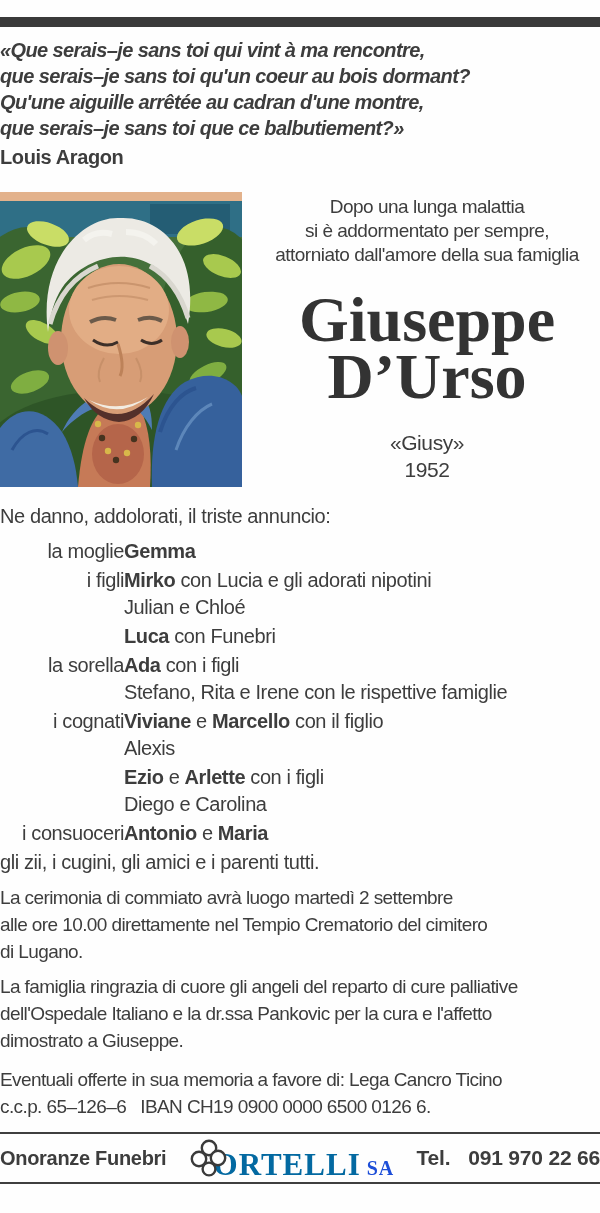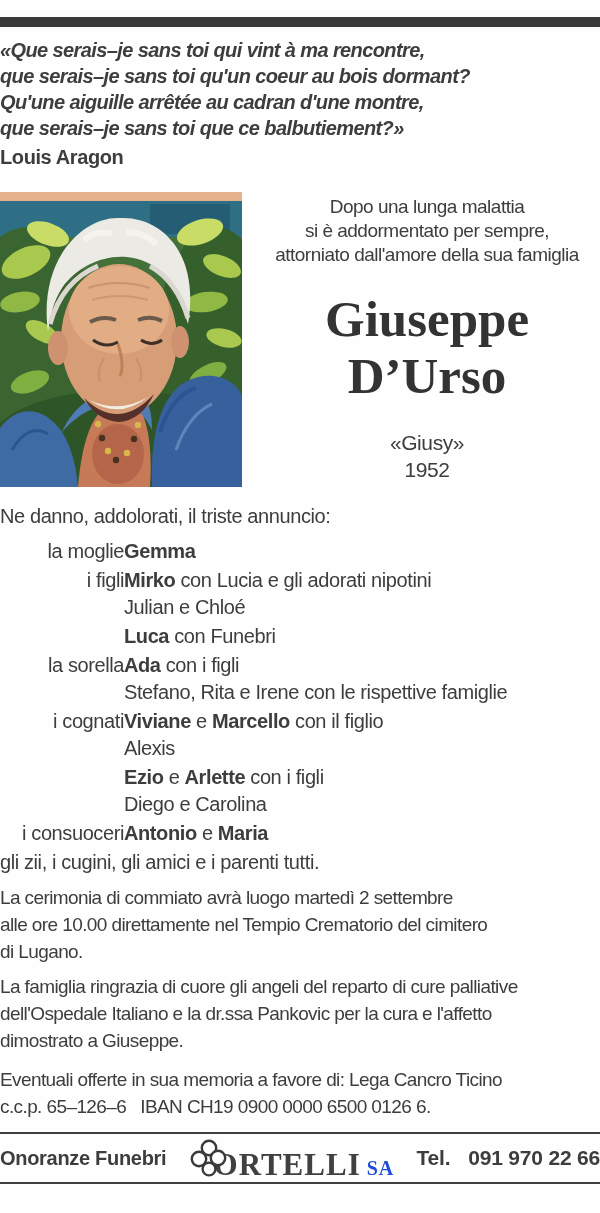--- a/index.html
+++ b/index.html
@@ -10,40 +10,40 @@
   body{font-family:"Liberation Sans",sans-serif;color:var(--text);}
   .page{width:600px;height:1213px;background:var(--bg);padding:0 0;overflow:hidden;}
   .topbar{height:10px;margin-top:17px;background:var(--bar);}
   .quote{margin-top:10px;font-style:italic;font-weight:bold;font-size:20px;line-height:26px;letter-spacing:-0.6px;white-space:nowrap;}
   .quote-author{font-style:normal;font-weight:bold;font-size:20px;line-height:26px;margin-top:3px;letter-spacing:-0.4px;}
   .main{display:flex;margin-top:22px;}
   .photo{width:242px;height:295px;flex:none;overflow:hidden;}
   .photo svg{display:block;}
   .right-col{flex:1;text-align:center;padding-left:12px;padding-top:3px;}
   .announce{font-size:19px;line-height:24px;letter-spacing:-0.5px;white-space:nowrap;}
-  .deceased-name{font-family:"Liberation Serif",serif;font-weight:bold;font-size:51px;line-height:57px;margin-top:24px;color:var(--name);}
+  .deceased-name{font-family:"Liberation Serif",serif;font-weight:bold;font-size:64px;line-height:57px;margin-top:24px;color:var(--name);}
   .nickname{margin-top:26px;font-size:21px;letter-spacing:-0.4px;}
   .birth-year{font-size:21px;margin-top:3px;letter-spacing:-0.4px;}
   .intro{margin-top:16px;font-size:20px;line-height:27px;letter-spacing:-0.4px;}
   .family{margin-top:8px;}
   .family-row{display:flex;margin-bottom:2px;font-size:20px;line-height:27px;letter-spacing:-0.4px;}
   .family-label{width:124px;flex:none;text-align:right;}
   .family-val{white-space:nowrap;}
   .family-val b{font-weight:bold;}
   .closing{font-size:20px;line-height:27px;letter-spacing:-0.4px;}
   .para{margin-top:8px;font-size:19px;line-height:27px;letter-spacing:-0.6px;white-space:nowrap;}
   .para.thanks{margin-top:8px;}
   .para.donations{margin-top:12px;}
   .rule{height:2px;background:var(--rule);}
   .rule.top{margin-top:12px;}
   .footer-row{display:flex;align-items:center;justify-content:space-between;height:48px;}
   .funeral-home-label{font-weight:bold;font-size:20px;letter-spacing:-0.3px;}
   .logo{display:flex;align-items:baseline;}
   .logo svg{position:relative;top:6px;margin-right:-13px;z-index:2;}
-  .logo-text{font-family:"Liberation Serif",serif;font-weight:bold;font-size:31px;letter-spacing:1px;color:#404040;}
+  .logo-text{font-family:"Liberation Serif",serif;font-weight:bold;font-size:31px;letter-spacing:1px;color:#0369a1;}
   .logo-suffix{font-family:"Liberation Serif",serif;font-weight:bold;font-size:20px;letter-spacing:1px;margin-left:6px;color:#1d4ed8;}
   .tel{font-weight:bold;font-size:21px;letter-spacing:-0.2px;}
   .tel .phone{margin-left:18px;}
 </style>
 </head>
 <body>
 
 <div class="page">
 
   <div class="topbar"></div>

